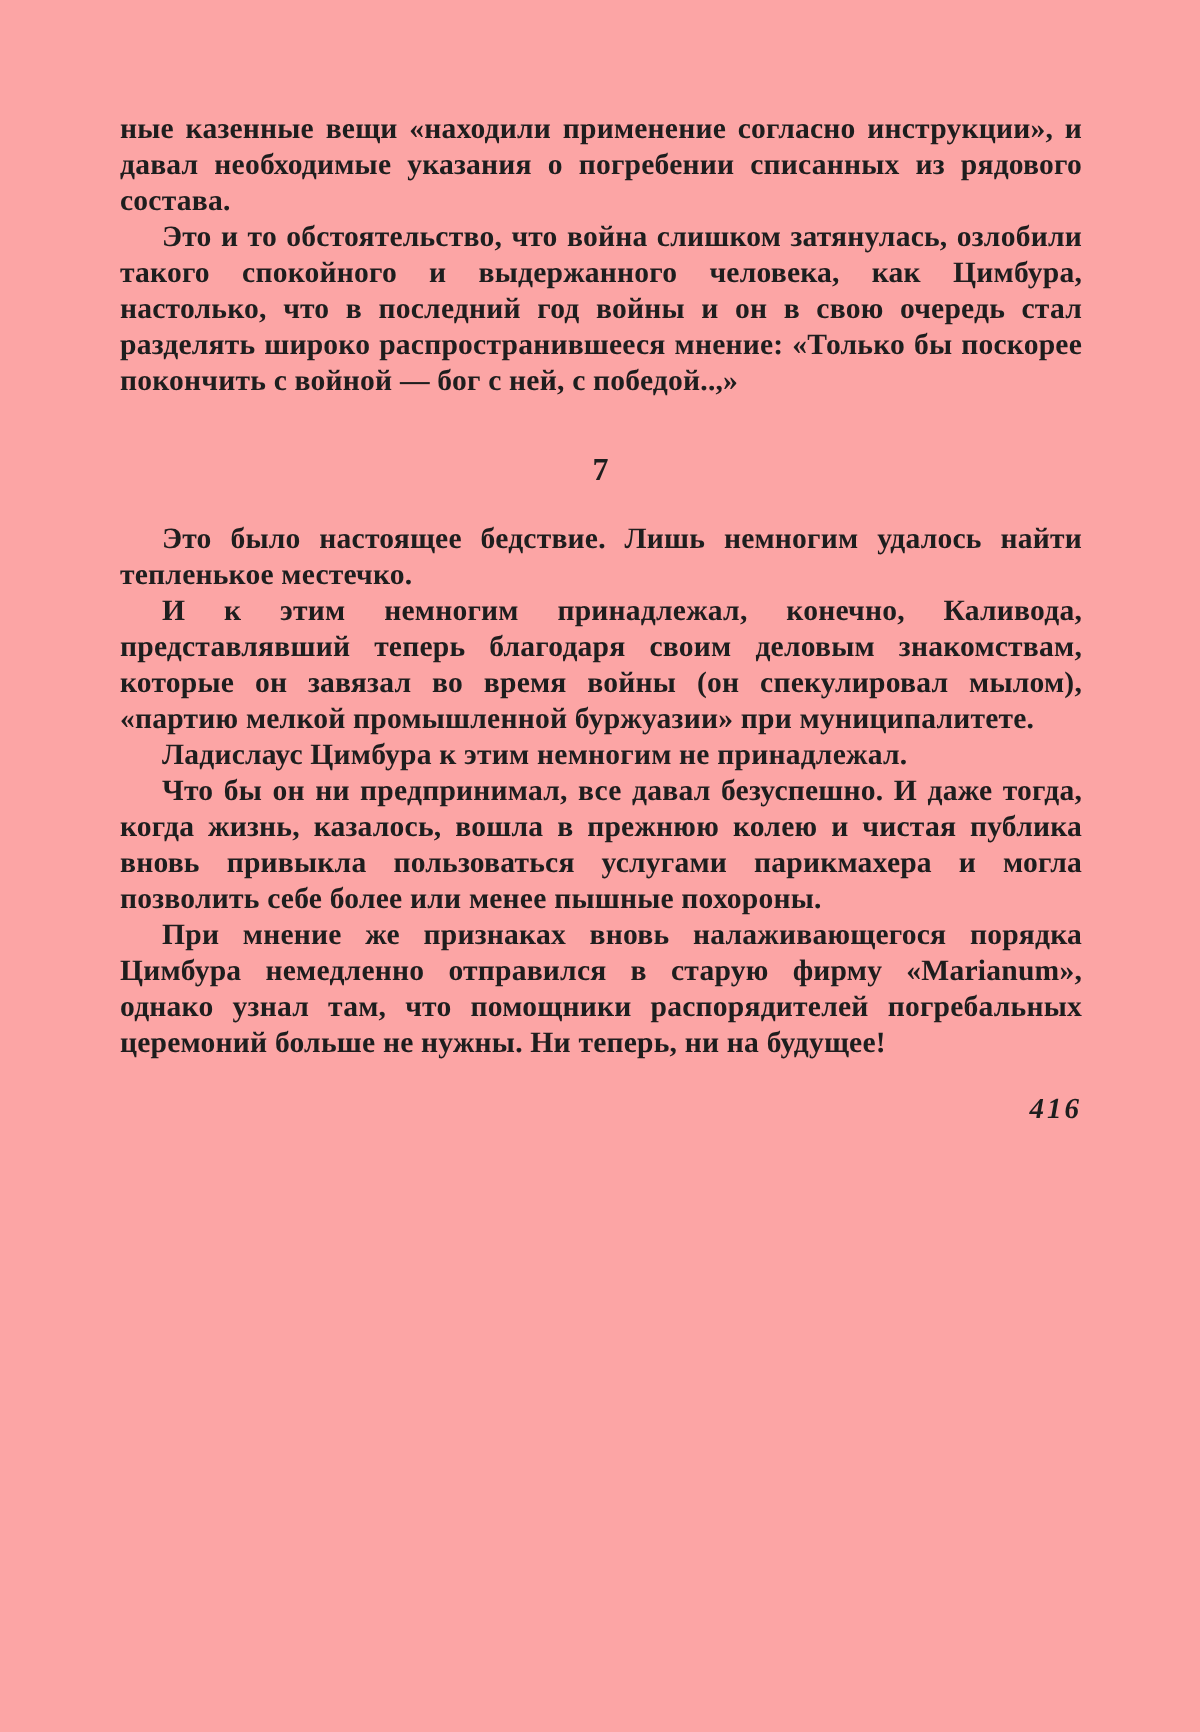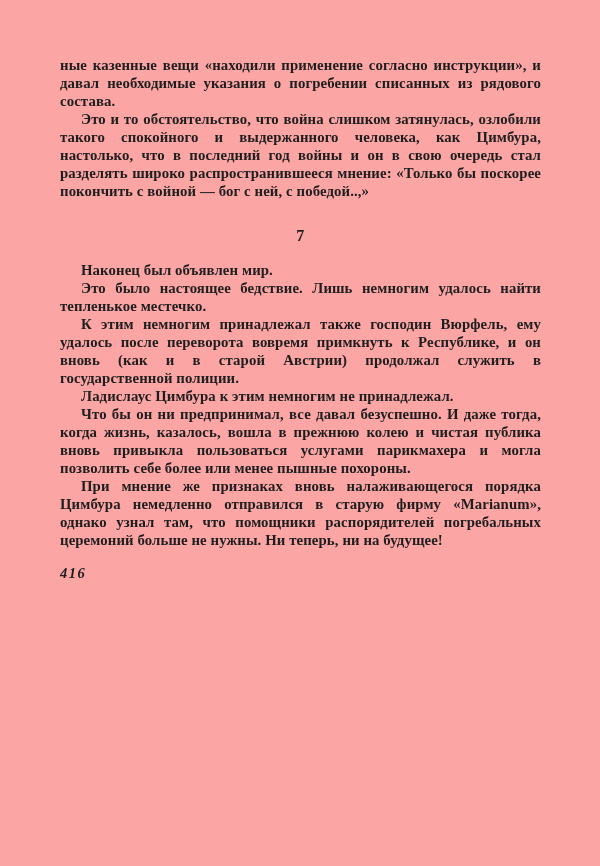--- a/index.html
+++ b/index.html
@@ -36,21 +36,21 @@
   .section-heading {
     display: block;
     text-align: center;
     text-indent: 0;
     font-size: 16px;
     font-weight: 700;
     margin: 27px 0 16px 0;
     letter-spacing: 0.5px;
   }
   .page-number {
-    text-align: left;
+    text-align: right;
     font-style: italic;
     font-weight: 700;
     font-size: 14.5px;
     letter-spacing: 1.5px;
     margin-top: 15px;
     color: #1e1e1e;
   }
 </style>
 </head>
 <body>
@@ -59,23 +59,22 @@
   <div class="text-block">
 
     <div class="paragraphs-before">
         <p class="para">ные казенные вещи «находили применение согласно инструкции», и давал необходимые указания о погребении списанных из рядового состава.</p>
         <p class="para">Это и то обстоятельство, что война слишком затянулась, озлобили такого спокойного и выдержанного человека, как Цимбура, настолько, что в последний год войны и он в свою очередь стал разделять широко распространившееся мнение: «Только бы поскорее покончить с войной — бог с ней, с победой..,»</p>
       </div>
 
     <div class="section-heading">7</div>
 
     <div class="paragraphs-after">
-        <p class="para">Наконец был объявлен мир.</p>
         <p class="para">Это было настоящее бедствие. Лишь немногим удалось найти тепленькое местечко.</p>
-        <p class="para">К этим немногим принадлежал также господин Вюрфель, ему удалось после переворота вовремя примкнуть к Республике, и он вновь (как и в старой Австрии) продолжал служить в государственной полиции.</p>
+        <p class="para">И к этим немногим принадлежал, конечно, Каливода, представлявший теперь благодаря своим деловым знакомствам, которые он завязал во время войны (он спекулировал мылом), «партию мелкой промышленной буржуазии» при муниципалитете.</p>
         <p class="para">Ладислаус Цимбура к этим немногим не принадлежал.</p>
         <p class="para">Что бы он ни предпринимал, все давал безуспешно. И даже тогда, когда жизнь, казалось, вошла в прежнюю колею и чистая публика вновь привыкла пользоваться услугами парикмахера и могла позволить себе более или менее пышные похороны.</p>
         <p class="para">При мнение же признаках вновь налаживающегося порядка Цимбура немедленно отправился в старую фирму «Marianum», однако узнал там, что помощники распорядителей погребальных церемоний больше не нужны. Ни теперь, ни на будущее!</p>
       </div>
 
     <div class="page-number">416</div>
 
   </div>
 </div>
 

